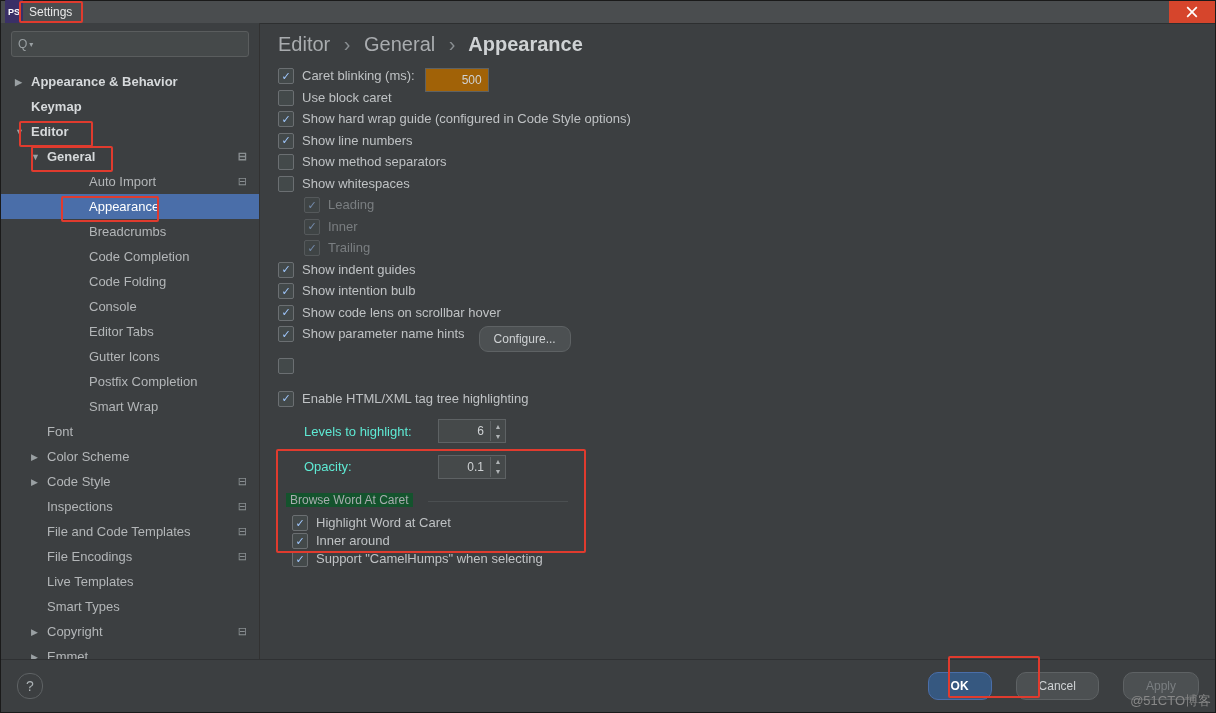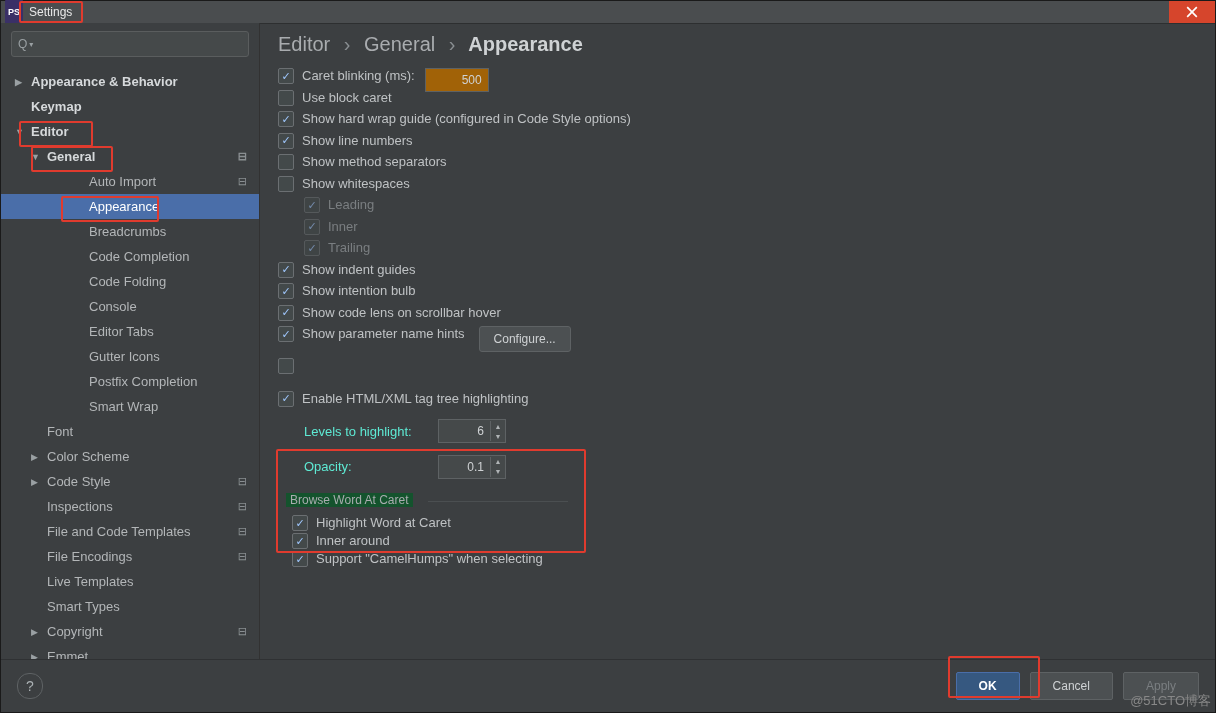--- a/index.html
+++ b/index.html
@@ -36,33 +36,33 @@
   .opt-row.indent { padding-left:26px; }
   .chk { width:14px; height:14px; border:1px solid #6b6f72; border-radius:2px; margin-right:8px; display:flex; align-items:center; justify-content:center; flex-shrink:0; background:#43494a; }
   .chk.on::after { content:"✓"; color:#a0c8ff; font-size:11px; line-height:1; }
   .chk.dis { opacity:.55; }
   .opt-row.dis { color:#7a7e81; }
   .num-input { width:56px; height:22px; background:#a16207; border:1px solid #5e6264; text-align:right; padding-right:6px; color:#cfd2d4; font-size:12px; display:flex; align-items:center; justify-content:flex-end; }
   .spin { width:66px; height:22px; background:#45494a; border:1px solid #5e6264; display:flex; align-items:center; }
   .spin .val { flex:1; text-align:right; padding-right:6px; color:#cfd2d4; font-size:12px; }
   .spin .ar { width:14px; display:flex; flex-direction:column; border-left:1px solid #5e6264; }
   .spin .ar span { height:10px; font-size:7px; display:flex; align-items:center; justify-content:center; color:#b0b4b6; }
-  .btn-sm { height:24px; padding:0 14px; background:#4c5052; border:1px solid #5e6264; color:#cfd2d4; display:flex; align-items:center; border-radius:3px; font-size:12px; }
+  .btn-sm { height:24px; padding:0 14px; background:#4c5052; border:1px solid #5e6264; color:#cfd2d4; display:flex; align-items:center; border-radius:9px; font-size:12px; }
   .field-row { display:flex; align-items:center; gap:10px; margin-top:6px; padding-left:26px; height:26px; }
   .field-label { width:124px; color:#5eead4; }
 
   .group { margin-top:18px; padding:8px 14px 12px 14px; position:relative; }
   .group .legend { position:absolute; top:-8px; left:8px; background:#14532d; padding:0 4px; font-size:12px; color:#a9acaf; }
   .group .line-r { position:absolute; top:0; left:0; right:0; height:1px; background:#4b4f51; }
   .group .line-r.short { left:150px; right:auto; width:140px; }
 
   .footer { position:absolute; left:0; right:0; bottom:0; height:52px; background:#3c3f41; border-top:1px solid #2f3133; display:flex; align-items:center; padding:0 16px; }
   .help { width:24px; height:24px; border:1px solid #5e6264; border-radius:12px; display:flex; align-items:center; justify-content:center; color:#aab0b3; font-size:14px; }
   .footer .spacer { flex:1; }
-  .fbtn { height:26px; padding:0 22px; margin-left:10px; border:1px solid #5e6264; border-radius:2px; background:#4c5052; color:#cfd2d4; display:flex; align-items:center; font-size:12px; }
+  .fbtn { height:26px; padding:0 22px; margin-left:24px; border:1px solid #5e6264; border-radius:10px; background:#4c5052; color:#cfd2d4; display:flex; align-items:center; font-size:12px; }
   .fbtn.primary { background:#365880; border-color:#4a6ea9; color:#fff; font-weight:600; }
   .fbtn.disabled { color:#7a7e81; }
 
   .hl { position:absolute; border:2px solid #e03b2e; pointer-events:none; z-index:50; border-radius:2px; }
 
   .watermark { position:absolute; right:4px; bottom:2px; font-size:13px; color:#888; z-index:60; }
 </style>
 </head>
 <body>
 

